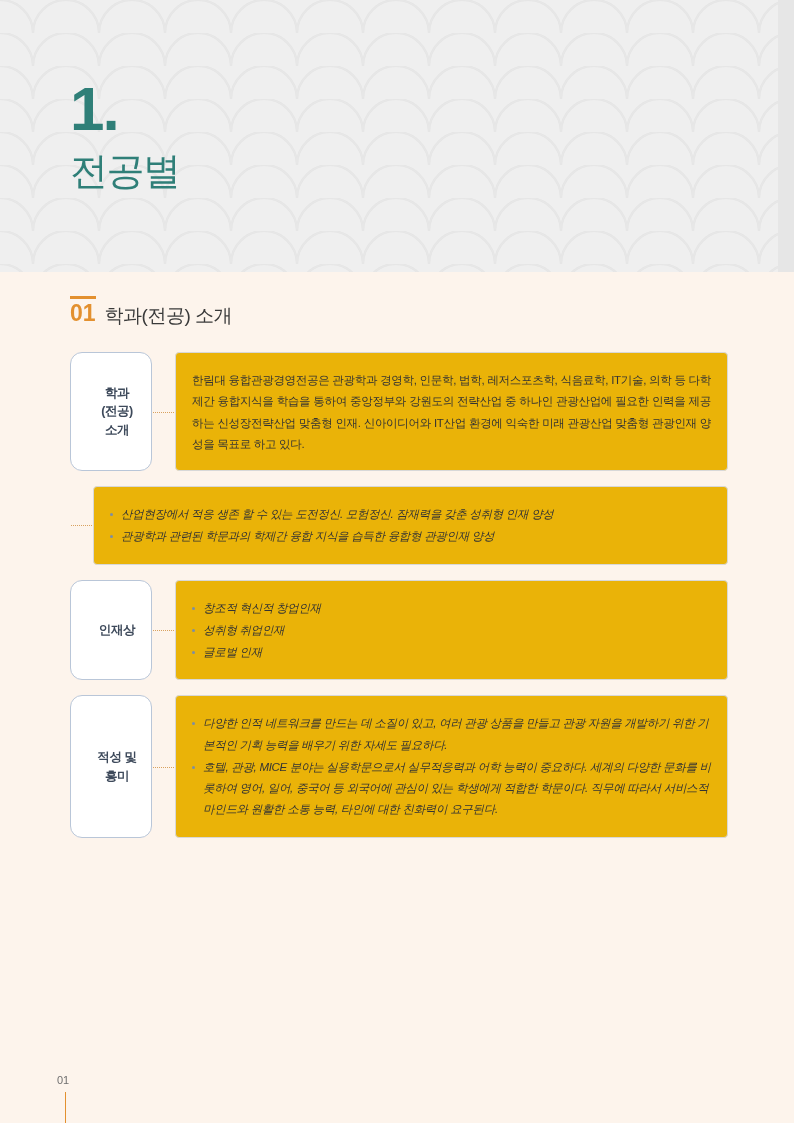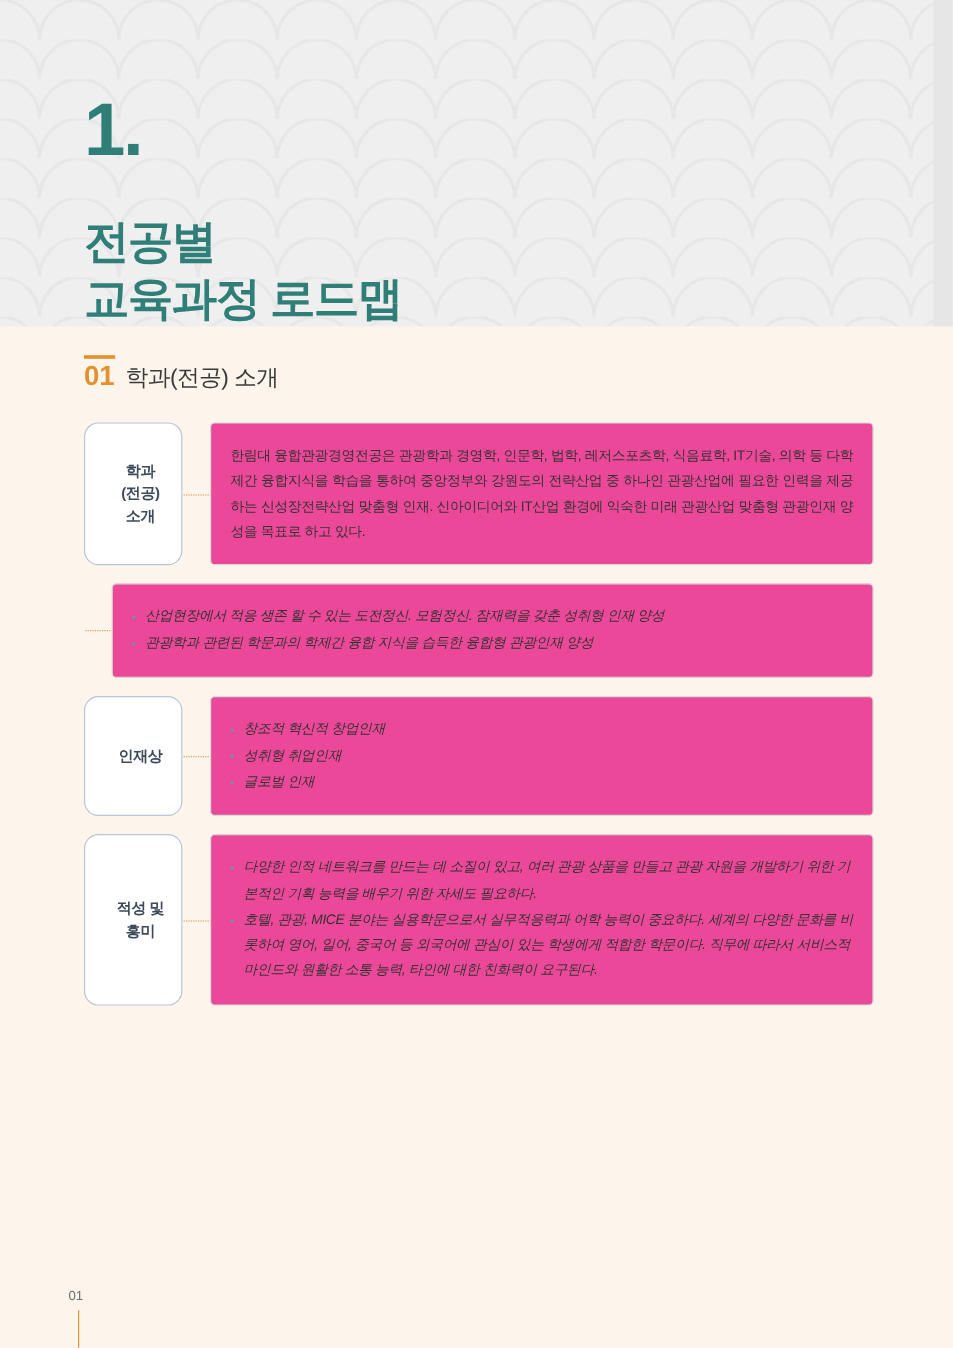--- a/index.html
+++ b/index.html
@@ -46,25 +46,24 @@
     font-weight: bold;
     color: #2f7f78;
     letter-spacing: -2px;
     line-height: 1;
   }
   .chapter-title {
     position: absolute;
     left: 70px;
     top: 148px;
     font-size: 38px;
-    font-weight: bold;
+    font-weight: normal;
     color: #2f7f78;
     line-height: 1.25;
     letter-spacing: -1.5px;
-    margin-top: 31px;
   }
 
   
   .section-head {
     position: absolute;
     left: 70px;
     top: 296px;
     display: flex;
     align-items: flex-end;
     gap: 9px;
@@ -132,21 +131,21 @@
     position: absolute;
     top: 50%;
     left: 1px;
     width: 21px;
     border-top: 1px dotted #d8a15f;
   }
   .row-body {
     flex: 1 1 auto;
     border: 1px solid #d8d8d8;
     border-radius: 4px;
-    background: #ec4899;
+    background: #eab308;
     padding: 17px 16px 15px 16px;
   }
   .para {
     font-size: 11.5px;
     color: #333333;
     line-height: 1.85;
     text-align: justify;
     letter-spacing: -0.3px;
   }
   ul.bullets {
@@ -204,21 +203,20 @@
       </pattern>
     </defs>
     <rect x="0" y="0" width="794" height="272" fill="url(#scales)"></rect>
   </svg>
   <div class="right-strip"></div>
 </div>
 
 <div class="chapter-num">1.</div>
 <div class="chapter-title">
   <div>전공별</div>
-  <div>교육과정 로드맵</div>
 </div>
 
 <div class="section-head">
   <span class="num">01</span>
   <span class="label">학과(전공) 소개</span>
 </div>
 
 <div class="rows">
 
   <div class="row">

